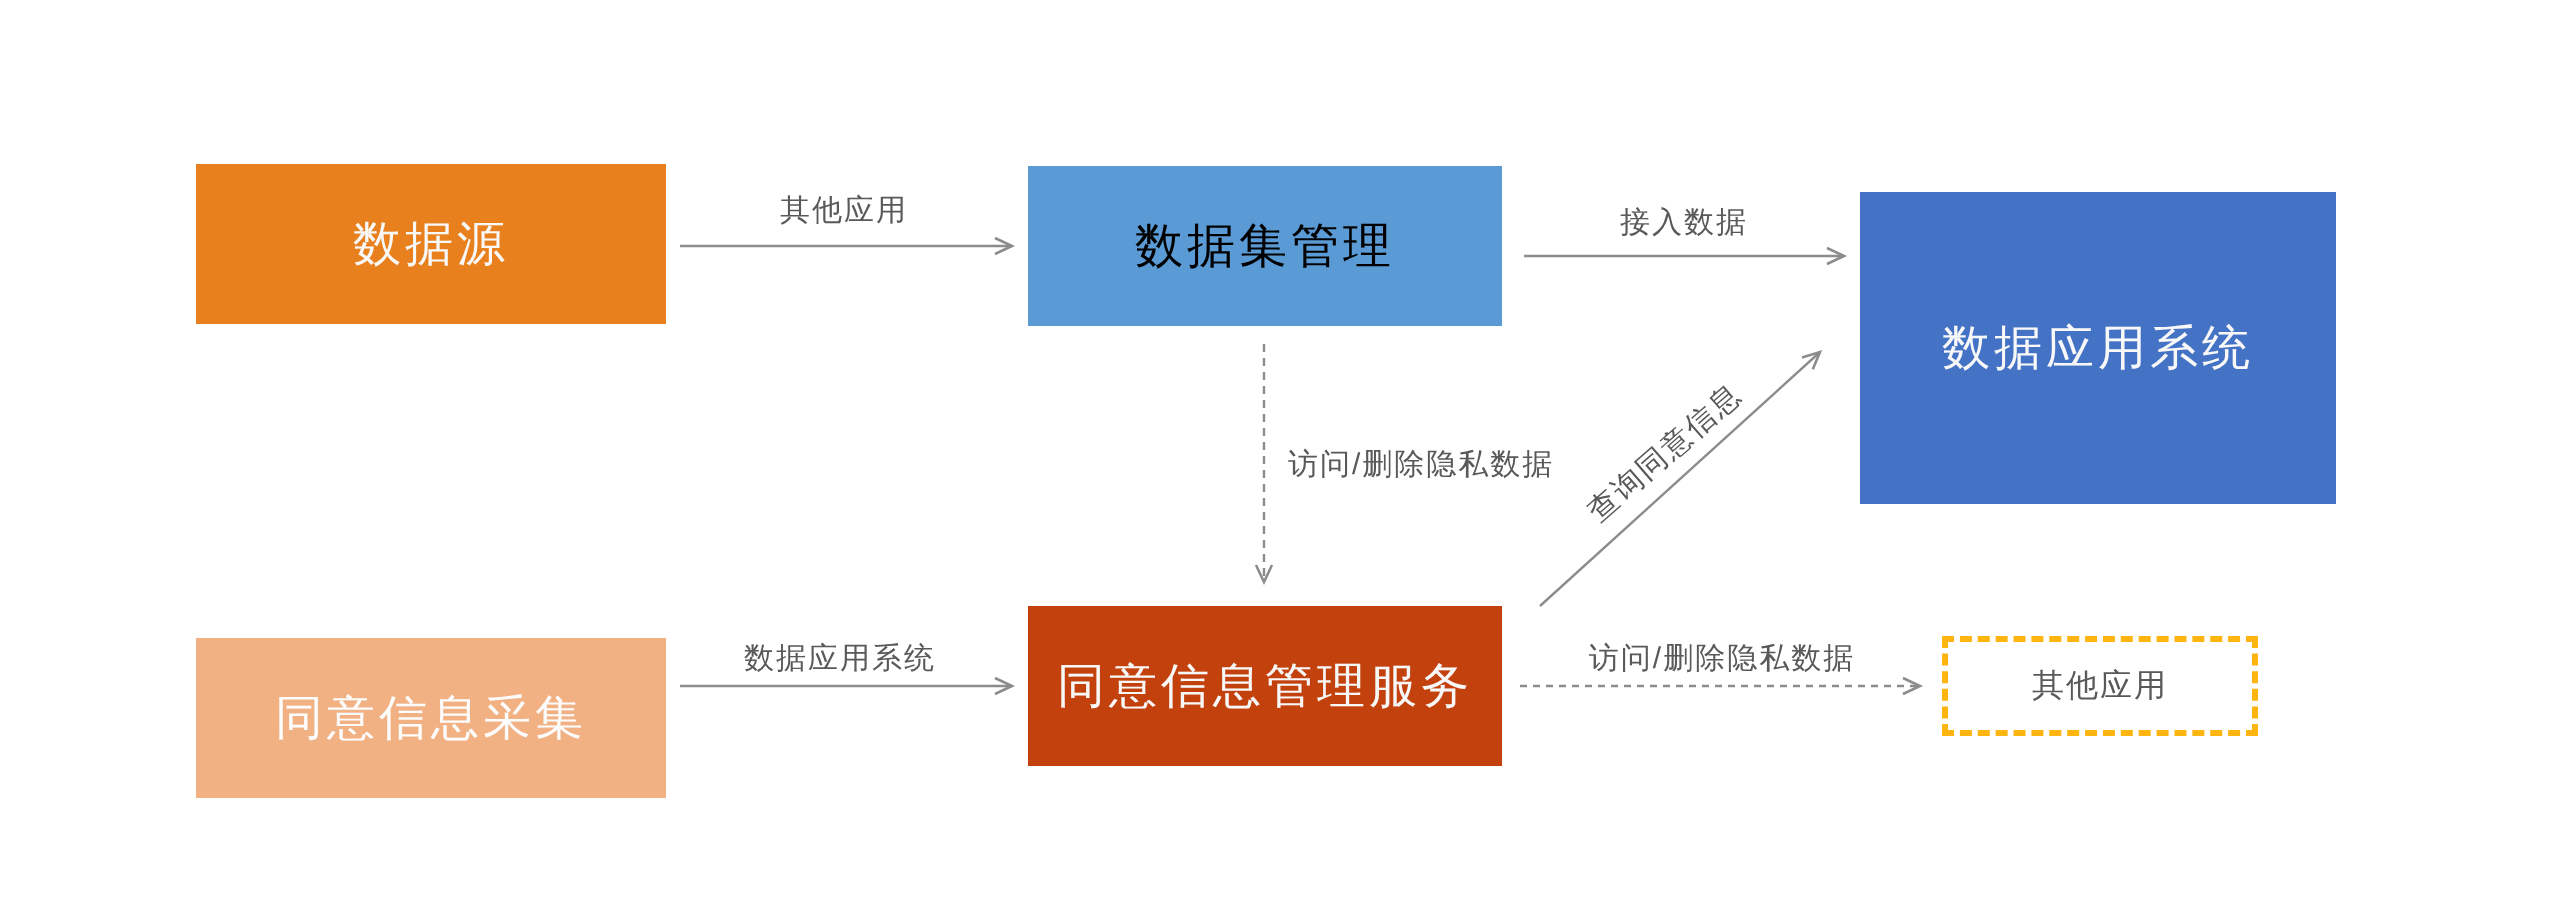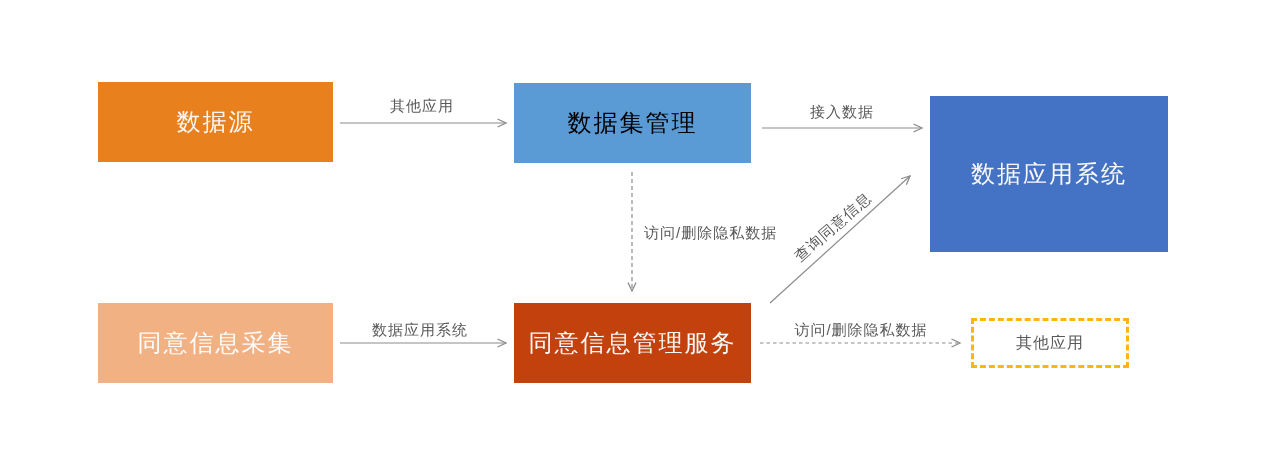--- a/index.html
+++ b/index.html
@@ -71,21 +71,21 @@
     <line x1="340" y1="343" x2="506" y2="343" stroke="#8C8C8C" stroke-width="1.2" marker-end="url(#arrow)"></line>
     <line x1="760" y1="343" x2="960" y2="343" stroke="#8C8C8C" stroke-width="1.2" stroke-dasharray="3.5 3" marker-end="url(#arrow)"></line>
   </svg>
 
   <div class="node node-data-source" style="background: rgb(232, 128, 30); color: rgb(248, 248, 248);">数据源</div>
 
   <div class="node node-dataset-management" style="background: rgb(91, 155, 213); color: #000000;">数据集管理</div>
 
   <div class="node node-data-app-system" style="background: rgb(68, 114, 196); color: rgb(248, 248, 248);">数据应用系统</div>
 
-  <div class="node node-consent-collection" style="background: rgb(241, 177, 131); color: rgb(252, 252, 252);">同意信息采集</div>
+  <div class="node node-consent-collection" style="background: rgb(241, 177, 131); color: rgb(252, 252, 252); margin-top: 16px;">同意信息采集</div>
 
   <div class="node node-consent-service" style="background: #c2410c; color: rgb(248, 248, 248);">同意信息管理服务</div>
 
   <div class="node node-other-apps" style="background: rgb(255, 255, 255); color: rgb(89, 89, 89); border: 3px dashed rgb(255, 181, 15);">其他应用</div>
 
   <div class="edge-label centered" style="left:342px; top:97px;">其他应用</div>
 
   <div class="edge-label centered" style="left:762px; top:103px;">接入数据</div>
 
   <div class="edge-label" style="left:644px; top:224px;">访问/删除隐私数据</div>

